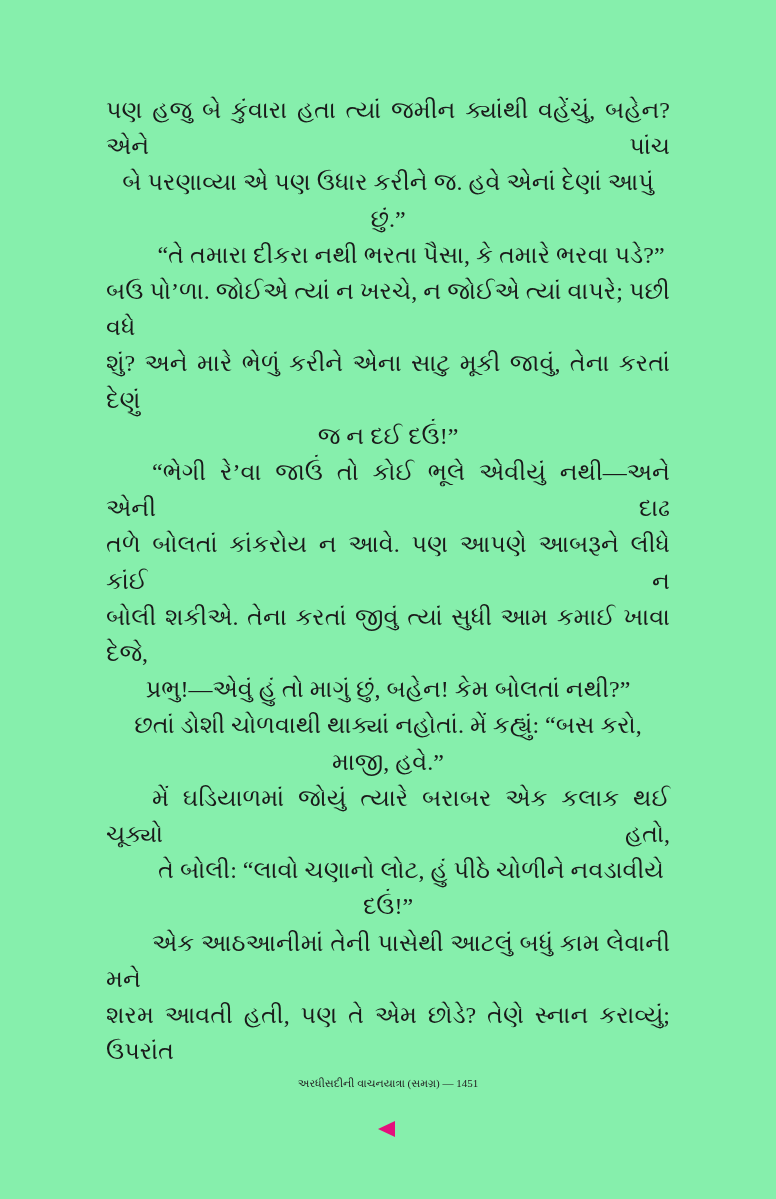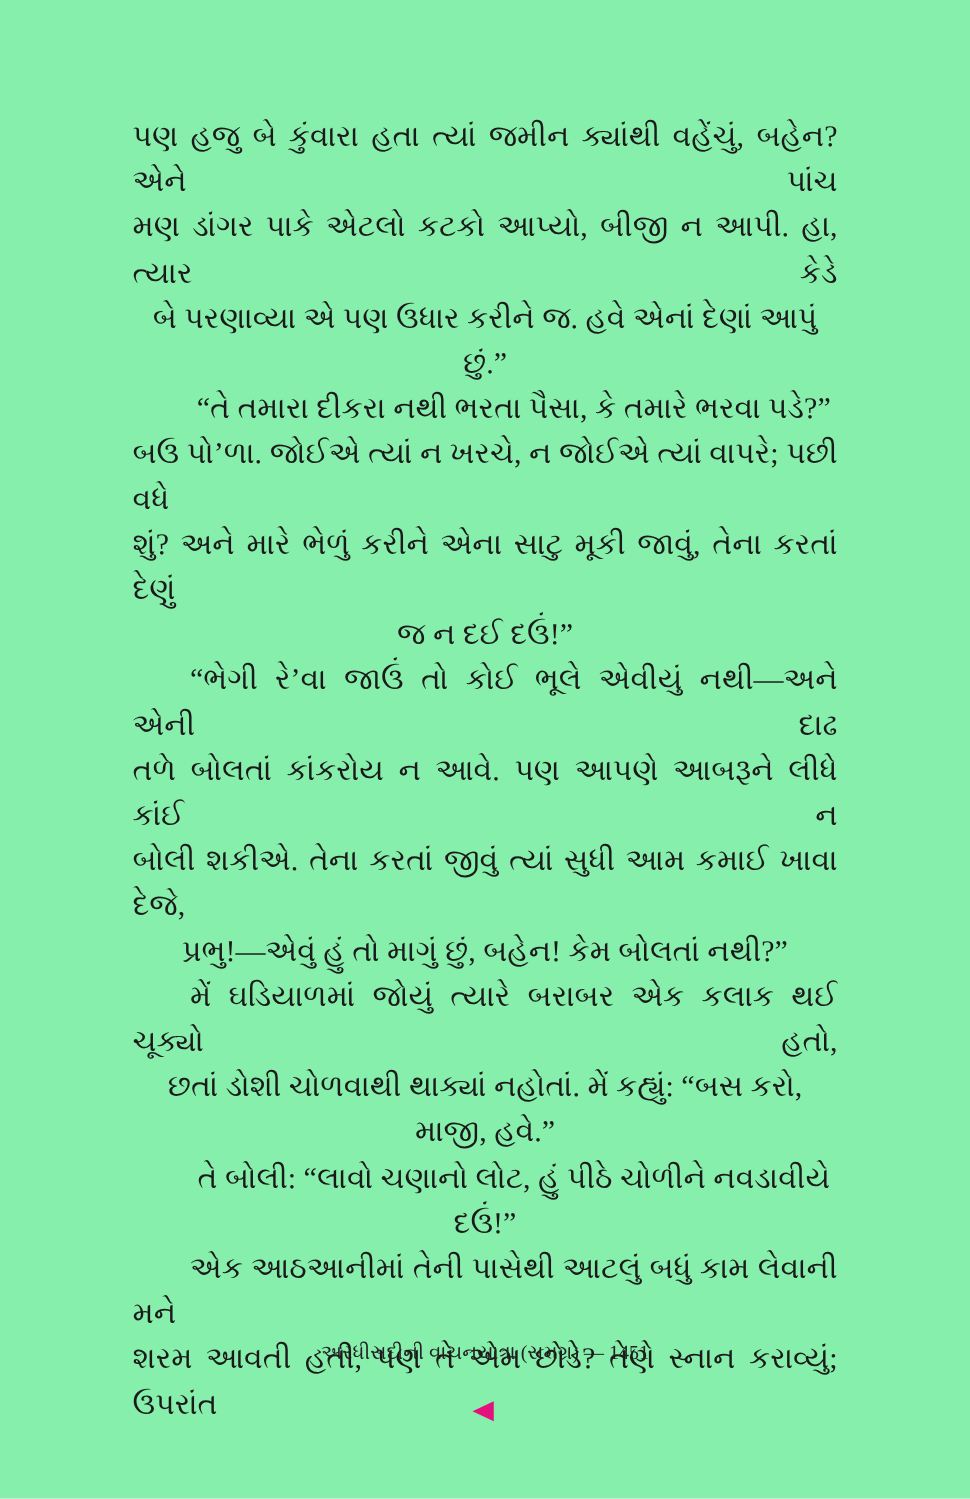--- a/index.html
+++ b/index.html
@@ -37,21 +37,21 @@
   }
   .line.indent {
     text-indent: 46px;
   }
   .footer {
     position: absolute;
     left: 106px;
     top: 1072px;
     width: 564px;
     text-align: center;
-    font-size: 16px;
+    font-size: 11px;
     line-height: 22px;
     color: #222222;
   }
   .nav-triangle {
     position: absolute;
     left: 378px;
     top: 1121px;
     width: 0;
     height: 0;
     border-top: 8px solid transparent;
@@ -61,40 +61,39 @@
   }
 </style>
 </head>
 <body>
 
 <div class="page" style="color: rgb(26, 26, 26);">
 
   <main class="text-block">
       <div class="paragraph">
         <div class="line just">પણ હજુ બે કુંવારા હતા ત્યાં જમીન ક્યાંથી વહેંચું, બહેન? એને પાંચ</div>
-        <div class="line just">મણ ડાંગર પાકે એટલો કટકો આપ્યો, બીજી ન આપી. હા, ત્યાર કેડે</div>
         <div class="line">બે પરણાવ્યા એ પણ ઉધાર કરીને જ. હવે એનાં દેણાં આપું છું.”</div>
       </div>
       <div class="paragraph">
         <div class="line indent">“તે તમારા દીકરા નથી ભરતા પૈસા, કે તમારે ભરવા પડે?”</div>
       </div>
       <div class="paragraph">
         <div class="line just">બઉ પો’ળા. જોઈએ ત્યાં ન ખરચે, ન જોઈએ ત્યાં વાપરે; પછી વધે</div>
         <div class="line just">શું? અને મારે ભેળું કરીને એના સાટુ મૂકી જાવું, તેના કરતાં દેણું</div>
         <div class="line">જ ન દઈ દઉં!”</div>
       </div>
       <div class="paragraph">
         <div class="line just indent">“ભેગી રે’વા જાઉં તો કોઈ ભૂલે એવીયું નથી—અને એની દાઢ</div>
         <div class="line just">તળે બોલતાં કાંકરોય ન આવે. પણ આપણે આબરૂને લીધે કાંઈ ન</div>
         <div class="line just">બોલી શકીએ. તેના કરતાં જીવું ત્યાં સુધી આમ કમાઈ ખાવા દેજે,</div>
         <div class="line">પ્રભુ!—એવું હું તો માગું છું, બહેન! કેમ બોલતાં નથી?”</div>
       </div>
       <div class="paragraph">
+        <div class="line">છતાં ડોશી ચોળવાથી થાક્યાં નહોતાં. મેં કહ્યું: “બસ કરો, માજી, હવે.”</div>
         <div class="line just indent">મેં ઘડિયાળમાં જોયું ત્યારે બરાબર એક કલાક થઈ ચૂક્યો હતો,</div>
-        <div class="line">છતાં ડોશી ચોળવાથી થાક્યાં નહોતાં. મેં કહ્યું: “બસ કરો, માજી, હવે.”</div>
       </div>
       <div class="paragraph">
         <div class="line indent">તે બોલી: “લાવો ચણાનો લોટ, હું પીઠે ચોળીને નવડાવીયે દઉં!”</div>
       </div>
       <div class="paragraph">
         <div class="line just indent">એક આઠઆનીમાં તેની પાસેથી આટલું બધું કામ લેવાની મને</div>
         <div class="line just">શરમ આવતી હતી, પણ તે એમ છોડે? તેણે સ્નાન કરાવ્યું; ઉપરાંત</div>
       </div>
     </main>
 

